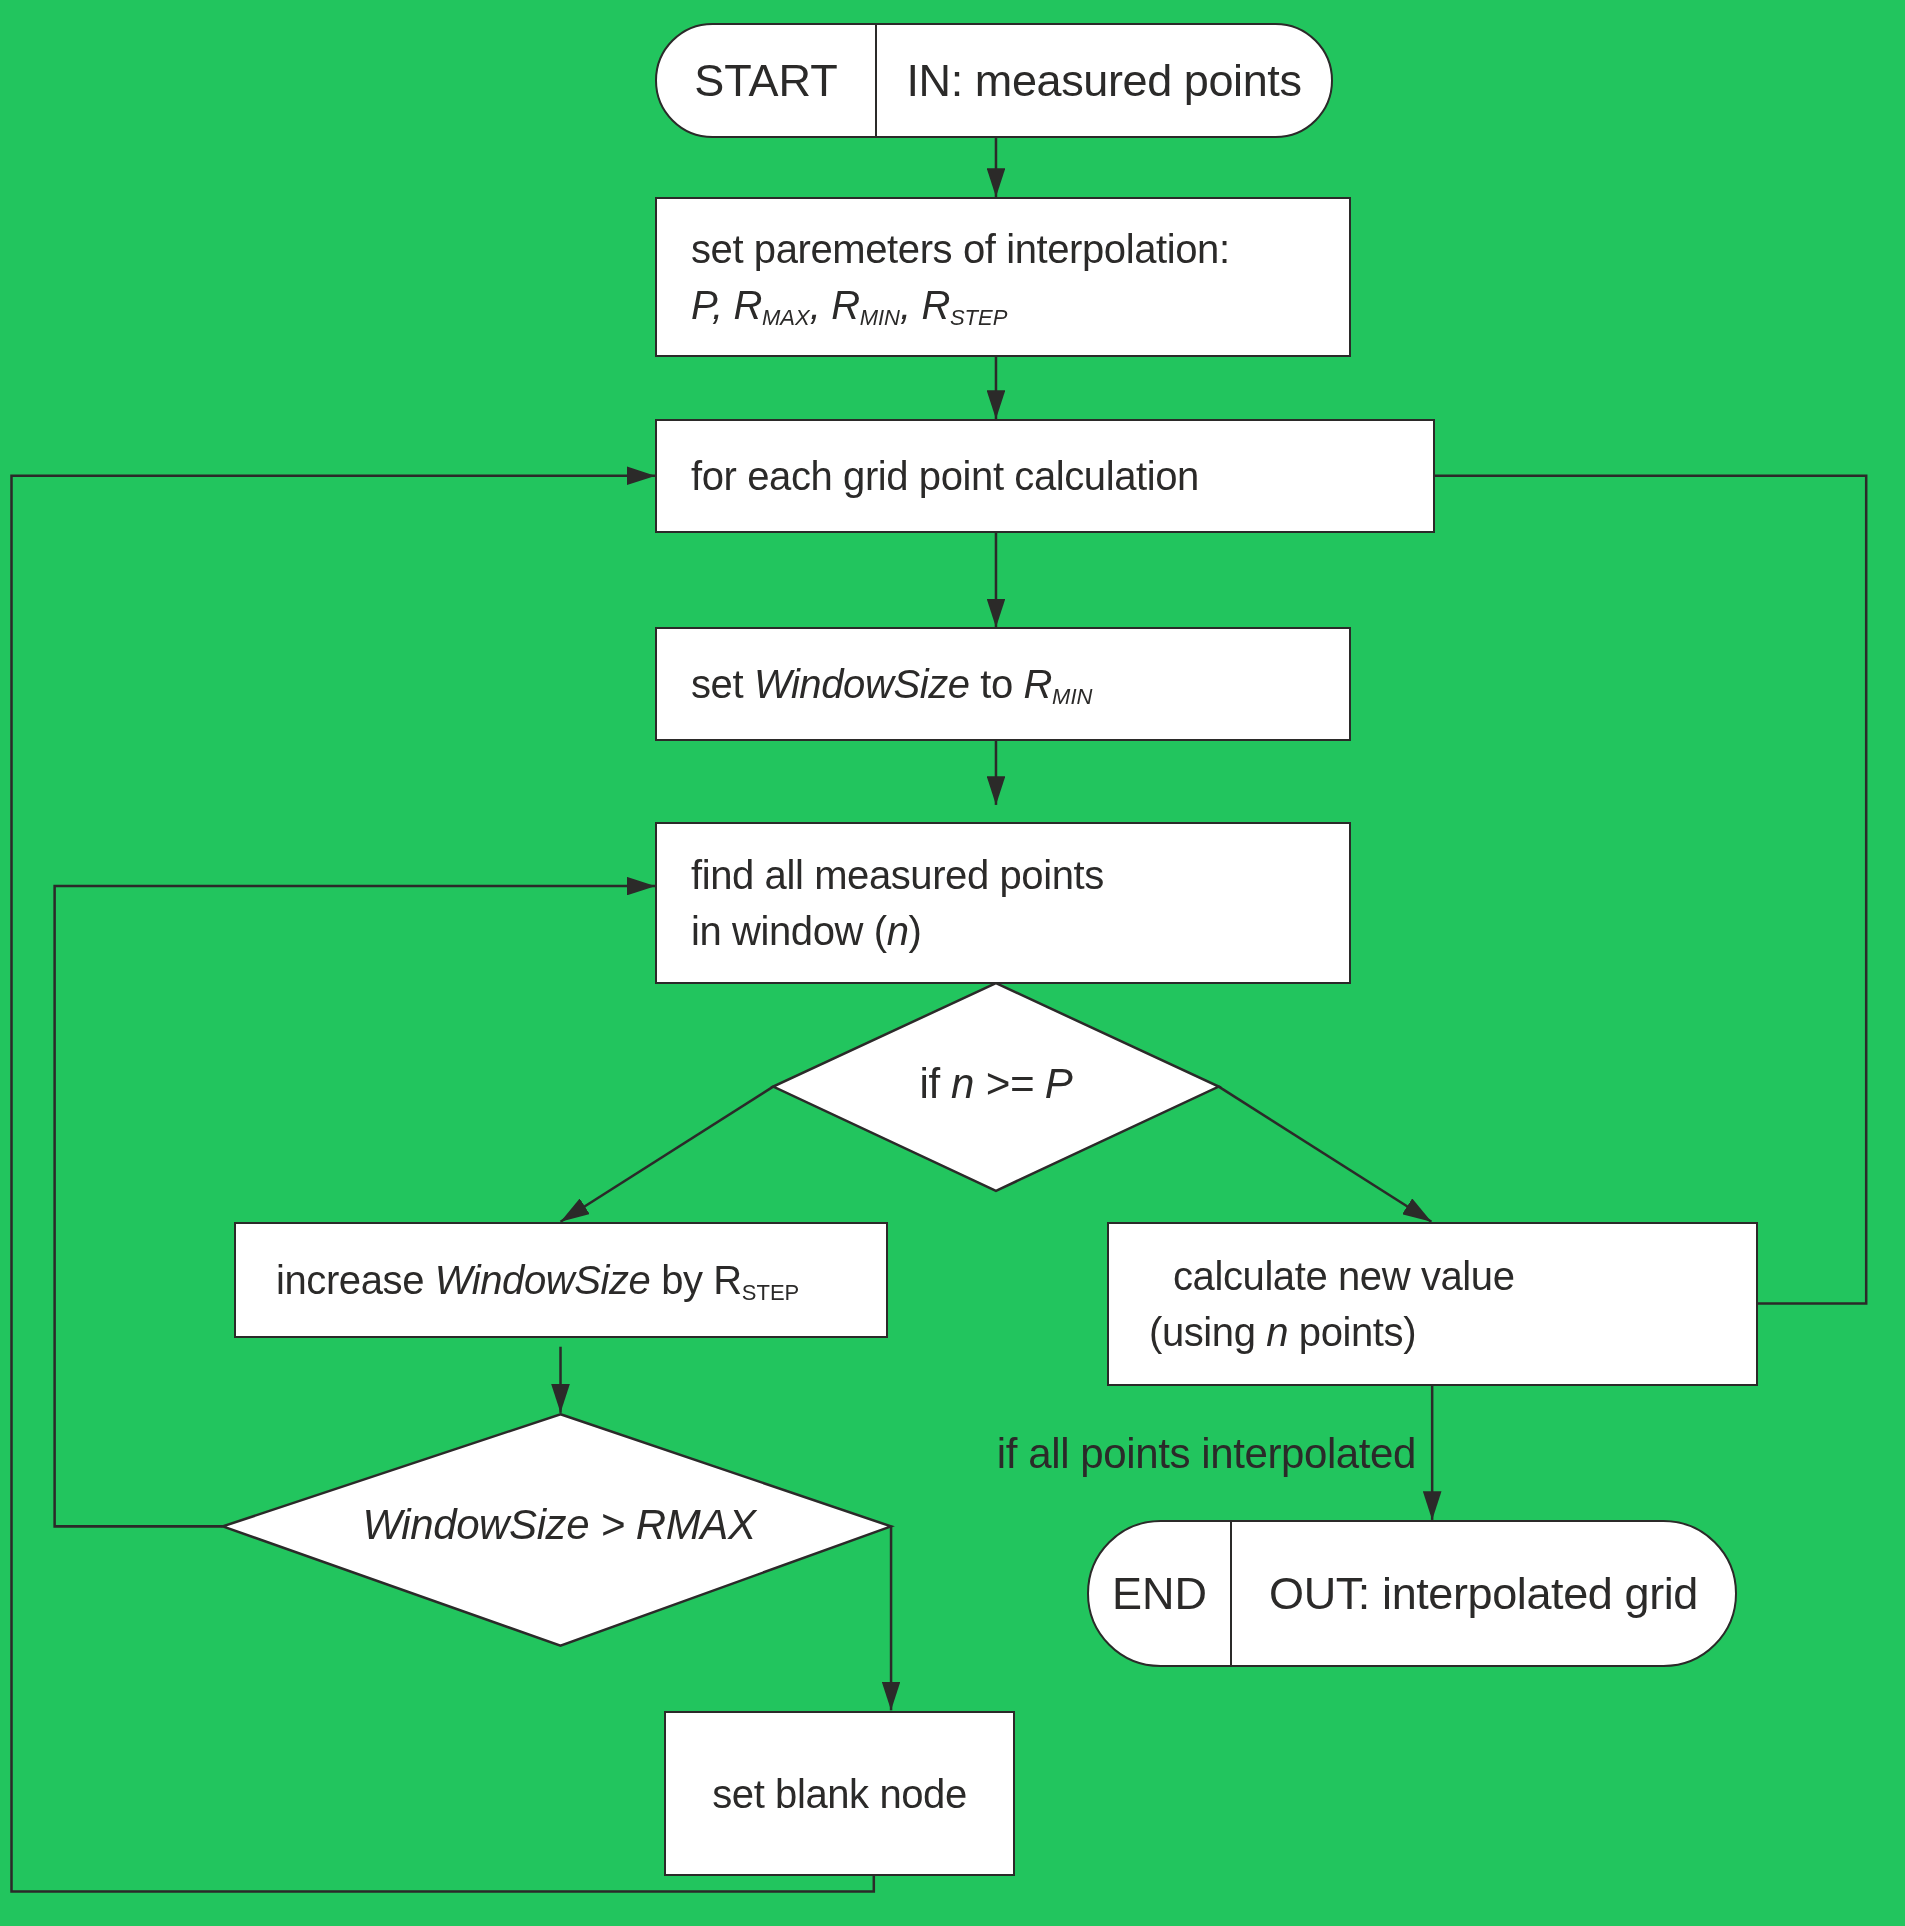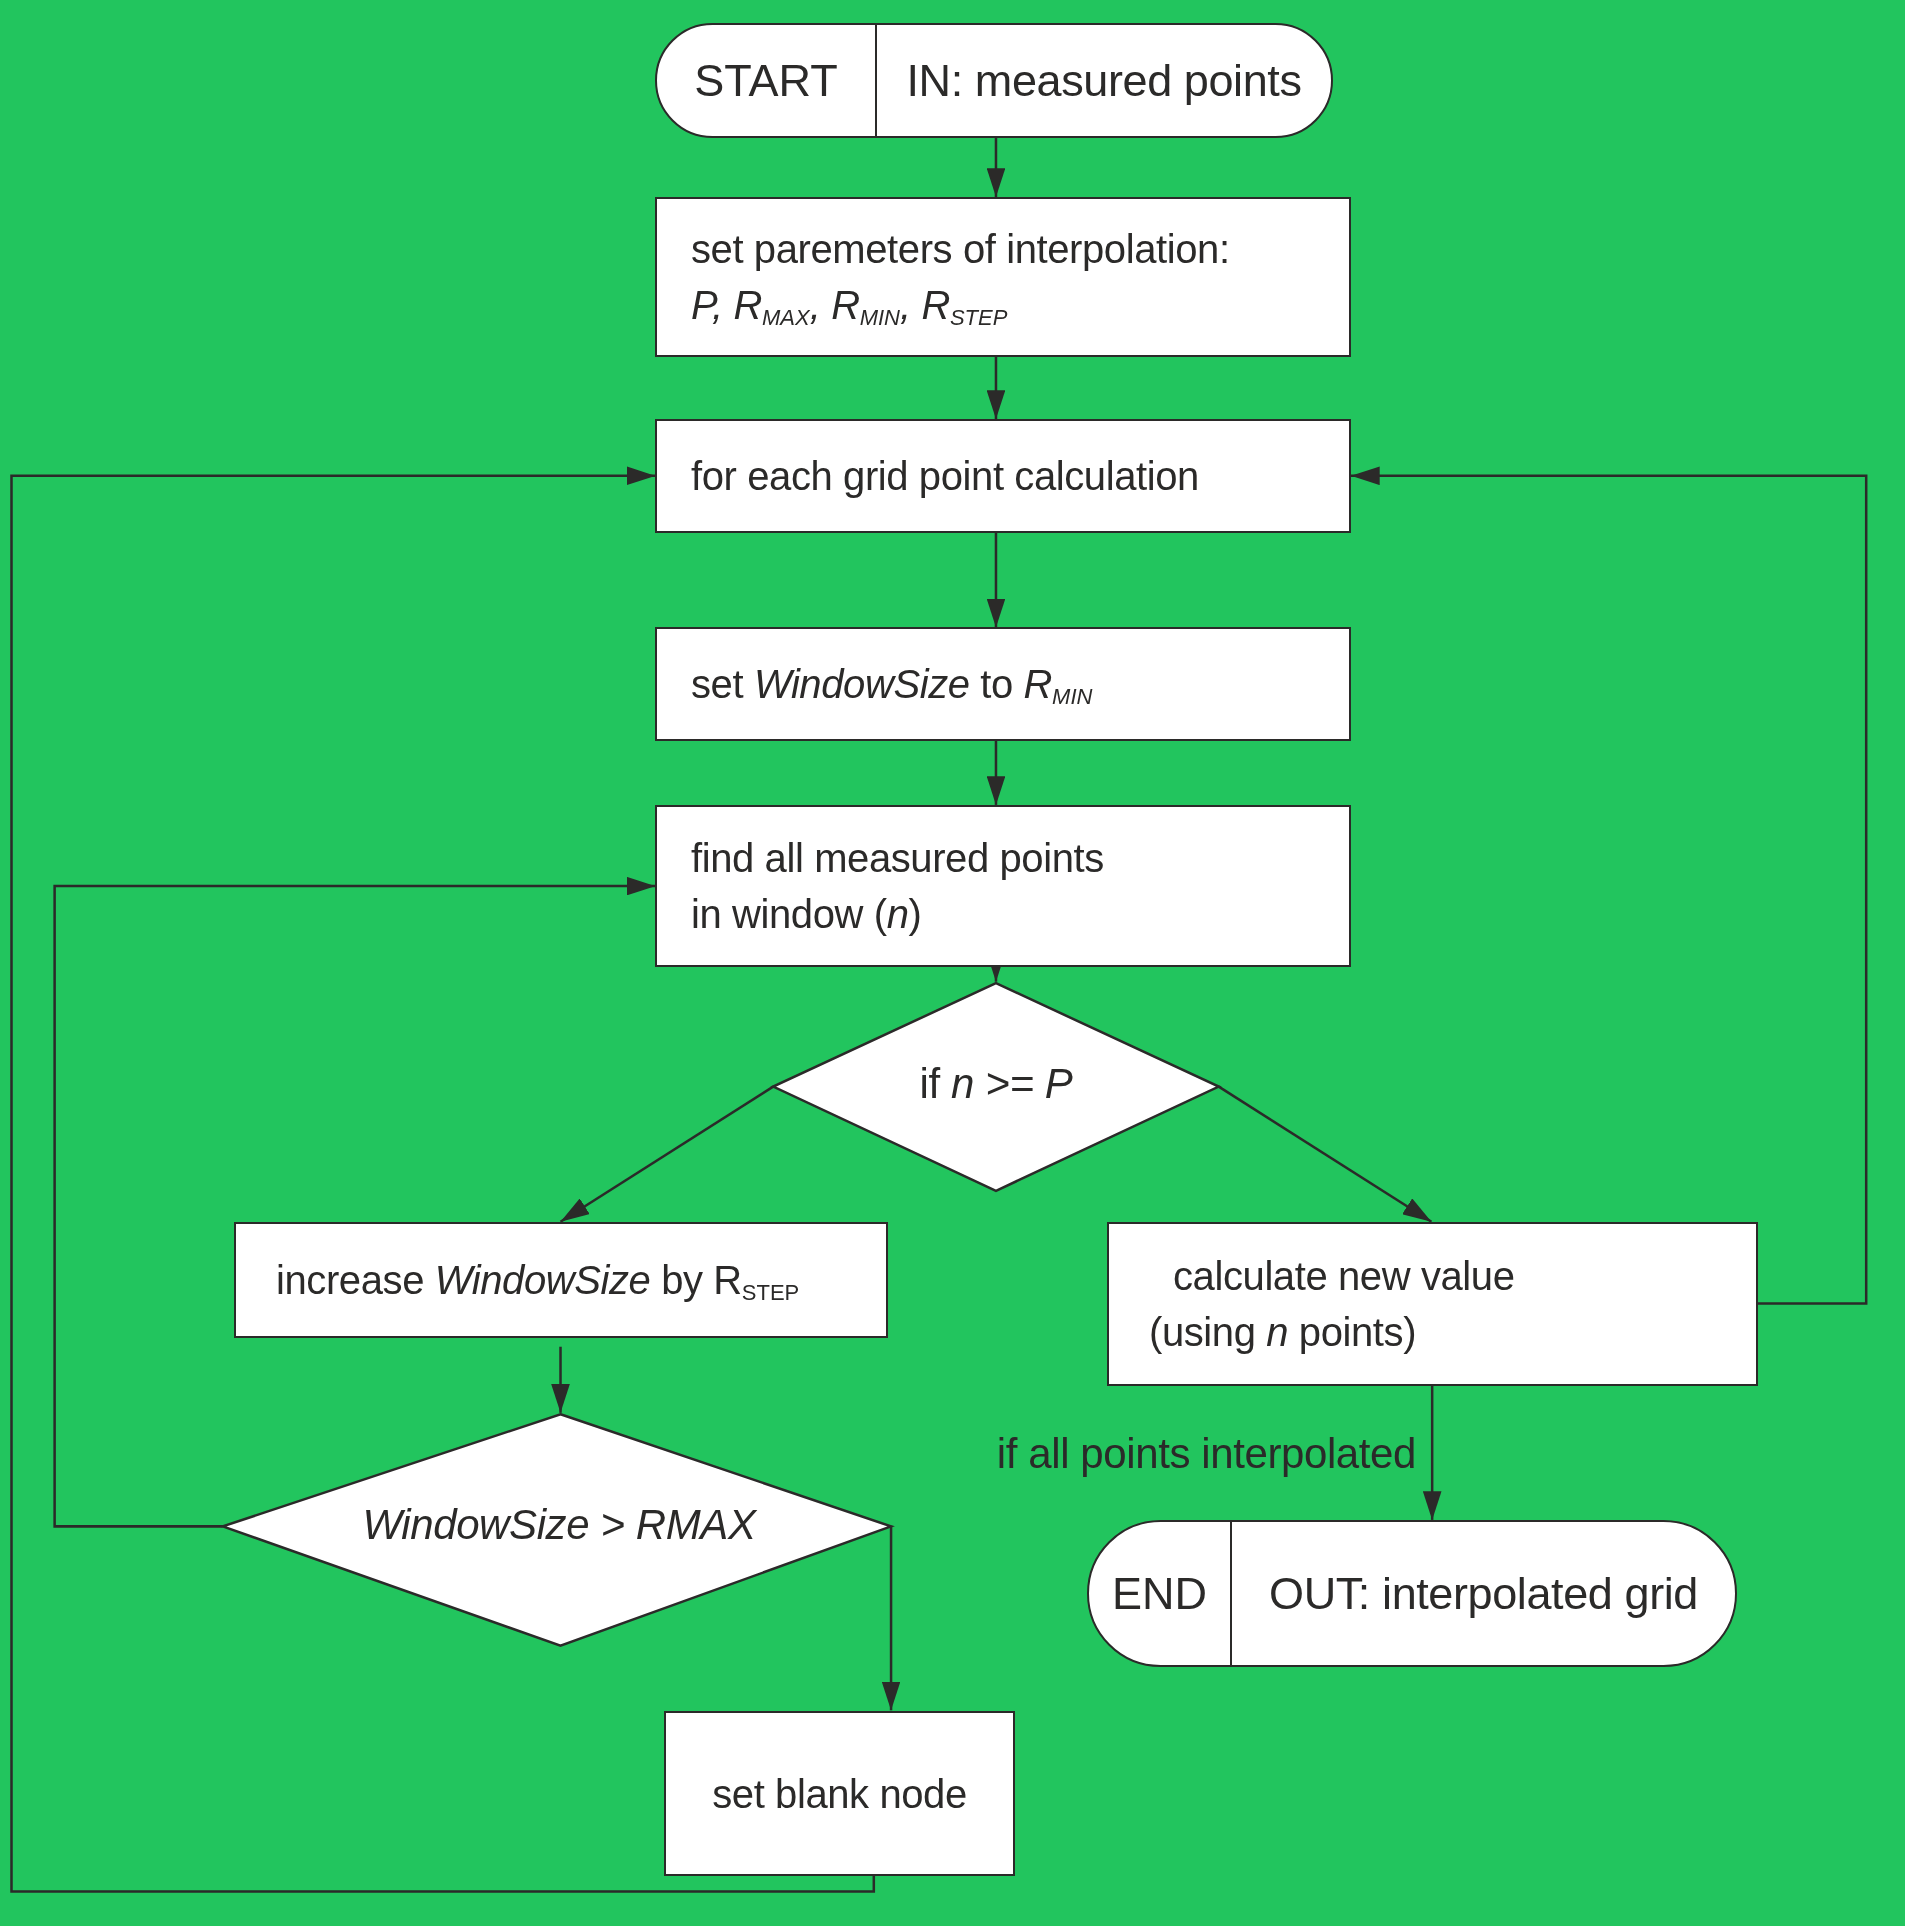--- a/index.html
+++ b/index.html
@@ -74,29 +74,29 @@
   <div class="pill" style="left:655px; top:23px; width:678px; height:115px;">
     <div class="seg1" style="width:218px;">START</div>
     <div class="seg2">IN: measured points</div>
   </div>
 
   <div class="box" style="left:655px; top:197px; width:696px; height:160px;">
     <div class="ln">set paremeters of interpolation:</div>
     <div class="ln"><span class="it">P, R</span><span class="it sb">MAX</span><span class="it">, R</span><span class="it sb">MIN</span><span class="it">, R</span><span class="it sb">STEP</span></div>
   </div>
 
-  <div class="box" style="left:655px; top:419px; width:696px; height:114px;justify-content:center;">
+  <div class="box" style="left:655px; top:419px; width:780px; height:114px;justify-content:center;">
     <div class="ln">for each grid point calculation</div>
   </div>
 
   <div class="box" style="left:655px; top:627px; width:696px; height:114px;">
     <div class="ln"><span>set </span><span class="it">WindowSize</span><span> to </span><span class="it">R</span><span class="it sb">MIN</span></div>
   </div>
 
-  <div class="box" style="left:655px; top:805px; width:696px; height:162px;">
+  <div class="box" style="left:655px; top:822px; width:696px; height:162px;">
     <div class="ln">find all measured points</div>
     <div class="ln"><span>in window (</span><span class="it">n</span><span>)</span></div>
   </div>
 
   <div class="dlabel" style="left:996px; top:1084px;"><span>if </span><span class="it">n &gt;= P</span></div>
 
   <div class="box" style="left:234px; top:1222px; width:654px; height:116px;">
     <div class="ln" style="padding-left:40px;"><span>increase </span><span class="it">WindowSize</span><span> by R</span><span class="sb">STEP</span></div>
   </div>
 

